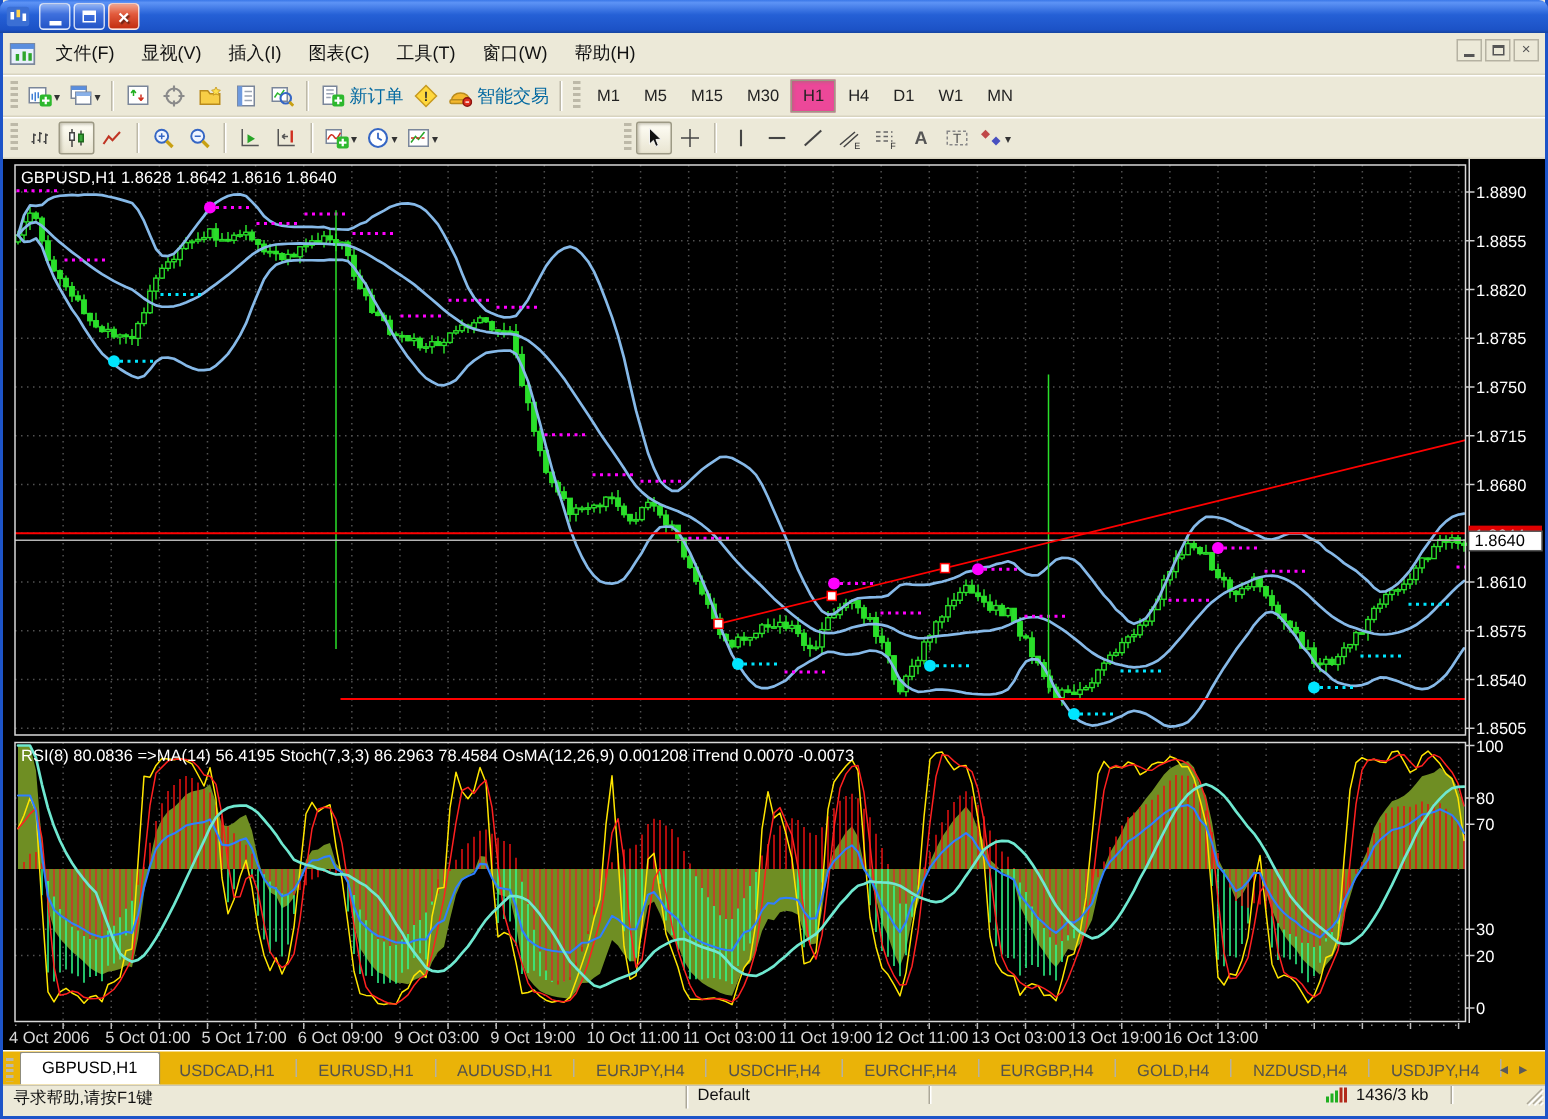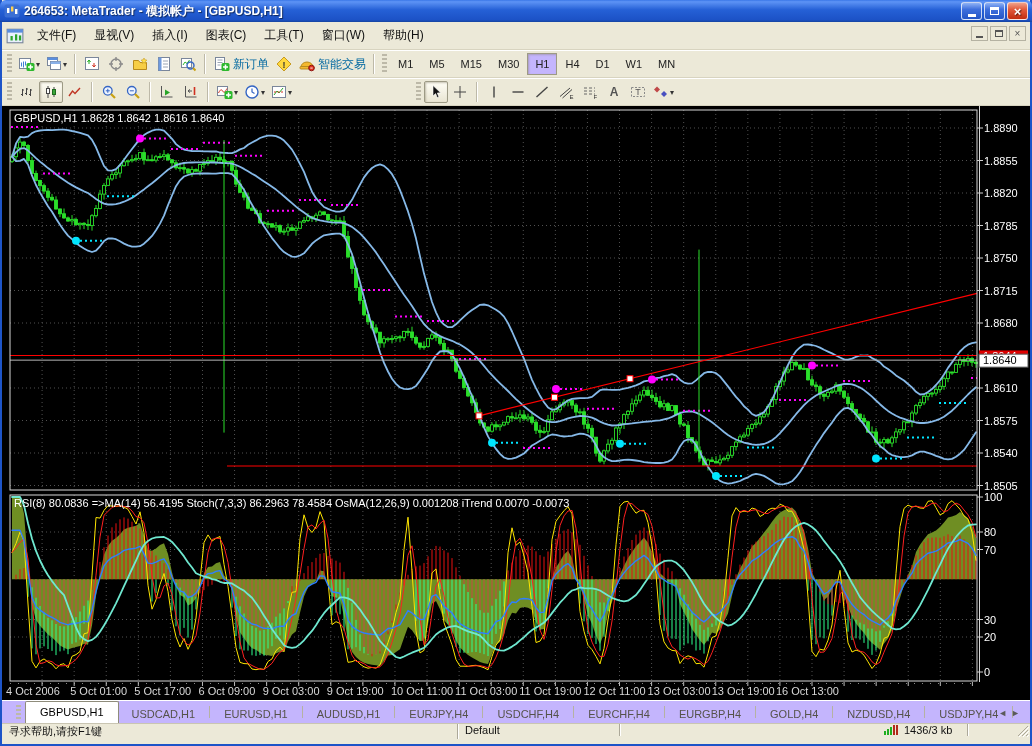--- a/index.html
+++ b/index.html
@@ -33,26 +33,26 @@
     border-bottom:1px solid #d8d4c0;padding:0 2px;white-space:nowrap}
   .grip{width:5px;height:20px;margin:0 3px;background:repeating-linear-gradient(180deg,#bdb9a8 0 2px,transparent 2px 4px);flex:0 0 auto}
   .sep{width:0;height:20px;border-left:1px solid #bdb9a8;border-right:1px solid #fff;margin:0 4px;flex:0 0 auto}
   .tbtn{height:22px;min-width:24px;padding:0 2px;display:flex;align-items:center;justify-content:center;
     border:1px solid transparent;border-radius:2px;flex:0 0 auto}
   .tbtn svg{flex:0 0 auto}
   .tbtn.active{border:1px solid #9d9a85;background:linear-gradient(180deg,#fffef6,#e9e5d2);box-shadow:inset 1px 1px 2px rgba(130,125,100,.45)}
   .dd{font-size:8px;color:#333;margin-left:1px}
   .tlabel{margin-left:3px;color:#0369a1}
   .tf{padding:4px 7px;color:#222;font-size:11px;border:1px solid transparent;flex:0 0 auto}
-  .tf.active{border:1px solid #9d9a85;background:#c4b5fd;box-shadow:inset 1px 1px 2px rgba(130,125,100,.4)}
+  .tf.active{border:1px solid #9d9a85;background:#ec4899;box-shadow:inset 1px 1px 2px rgba(130,125,100,.4)}
   
   .chartarea{height:594px;background:#000}
   #chart-svg{display:block;background:#000}
   
-  .tabbar{height:23px;display:flex;align-items:flex-end;background:#c4b5fd;border-top:1px solid #fff;padding:0 12px;position:relative}
+  .tabbar{height:23px;display:flex;align-items:flex-end;background:#eab308;border-top:1px solid #fff;padding:0 0;position:relative}
   .tabgrip{width:5px;height:16px;margin:0 4px 2px 2px;background:repeating-linear-gradient(180deg,#bdb9a8 0 2px,transparent 2px 4px)}
   .tab{padding:4px 13px 4px;font-size:11px;color:#55524a;position:relative;top:1px}
   .tab.active{background:#fff;border:1px solid #8f8c7b;border-bottom:none;color:#000;top:0;padding:4px 14px 5px;border-radius:2px 2px 0 0}
   .tsep{width:0;height:12px;border-left:1px solid #b5b2a2;margin:0 1px 5px}
   .tabarrows{position:absolute;right:6px;bottom:5px;color:#5a5a5a;font-size:9px;letter-spacing:4px}
   
   .statusbar{height:21px;display:flex;align-items:flex-start;background:#ece9d8;border-top:1px solid #c9c5b2;font-size:11px;color:#111}
   .scell{display:flex;align-items:center;padding:0 7px;border-right:1px solid #aca899;box-shadow:1px 0 0 #fff}
   .scell.traffic{justify-content:flex-start}
   .scell .ticon2{margin-right:5px}
@@ -63,21 +63,20 @@
 
 <div class="window">
 
   <div class="titlebar">
     <svg class="ticon" viewBox="0 0 16 16">
         <rect x="0.5" y="1.5" width="15" height="13" rx="2" fill="#3b6fd4" stroke="#17folds" stroke-width="0"></rect>
         <rect x="3" y="5" width="2.4" height="5" fill="#fff"></rect>
         <rect x="7" y="3.5" width="2.4" height="5" fill="#ffd24d"></rect>
         <rect x="11" y="6" width="2.4" height="5" fill="#fff"></rect>
       </svg>
-    <span class="ttext">264653: MetaTrader - 模拟帐户 - [GBPUSD,H1]</span>
     <span class="winbtn blue">
         <span class="glyph-min"></span>
       </span>
     <span class="winbtn blue">
         <span class="glyph-max"></span>
       </span>
     <span class="winbtn red">
         <span class="glyph-close">×</span>
       </span>
   </div>

